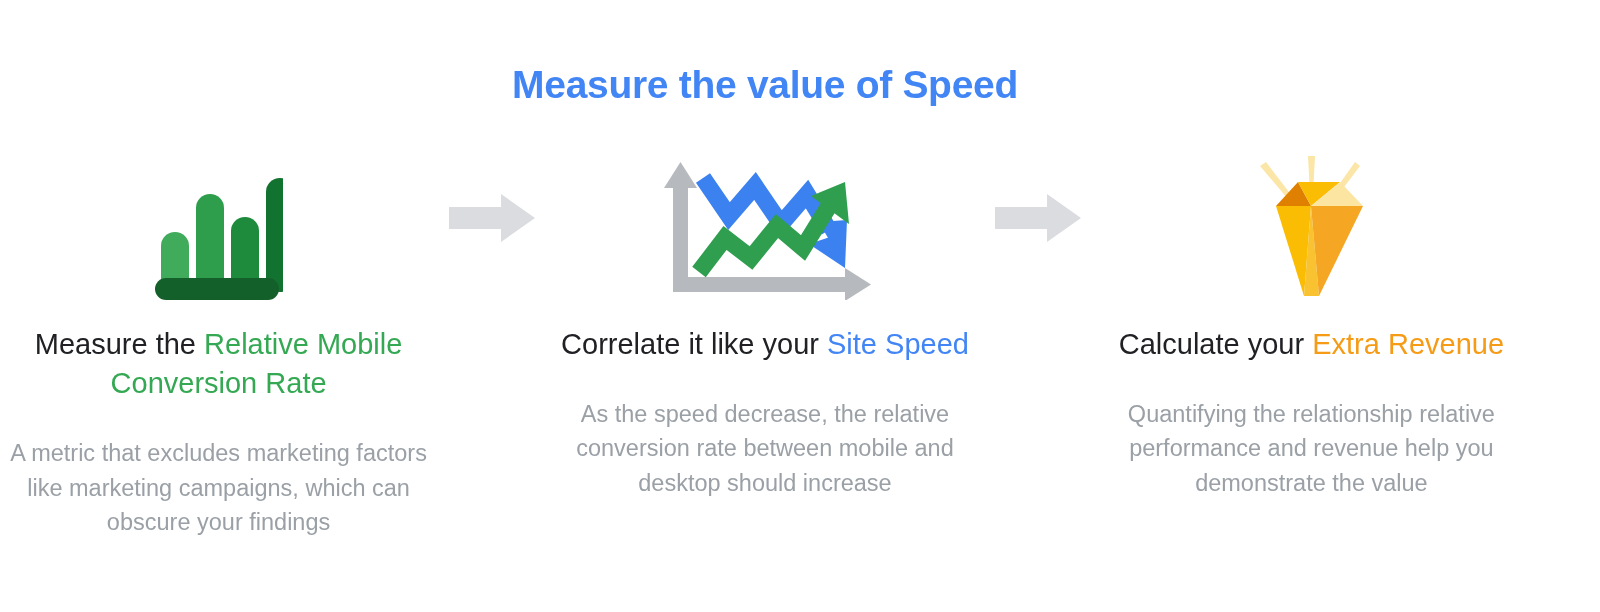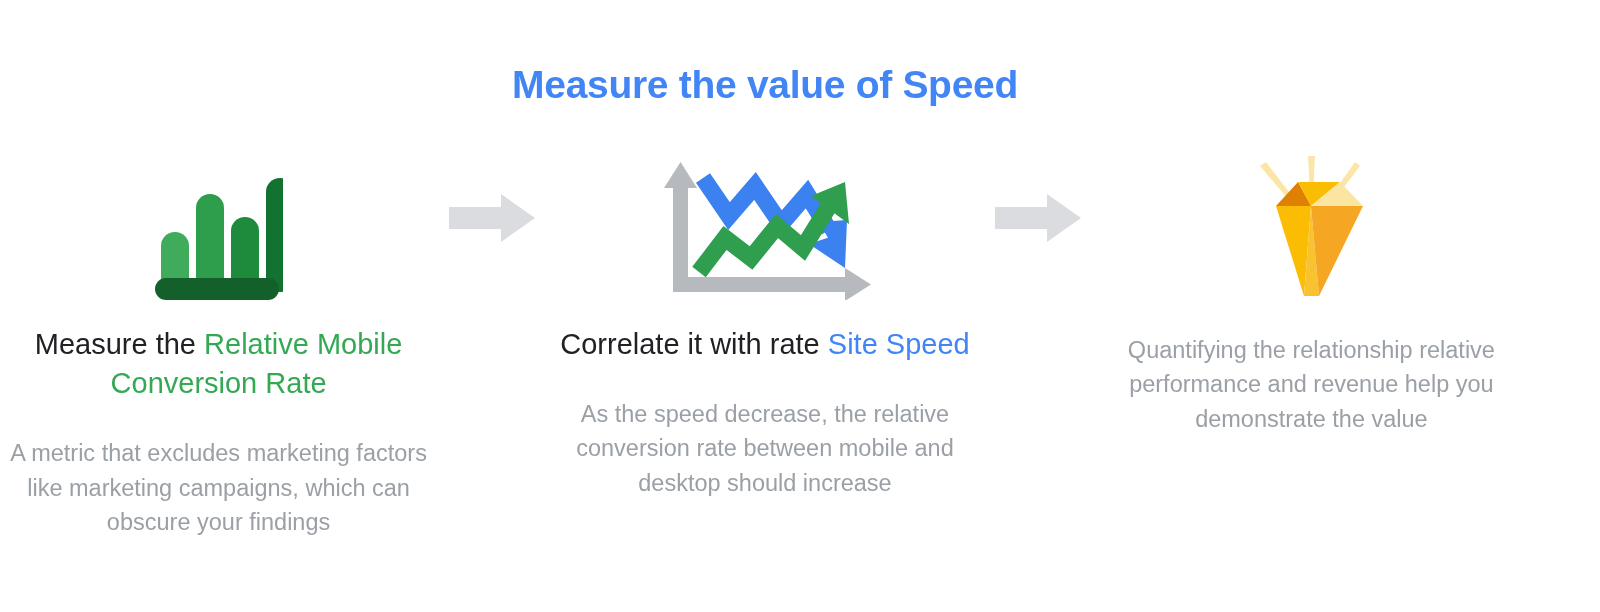--- a/index.html
+++ b/index.html
@@ -150,21 +150,21 @@
           <polygon points="160,62 188,60 186,108" fill="#3b82f0"></polygon>
 
           <g fill="none" stroke="#2f9e4f" stroke-width="17" stroke-linejoin="miter" stroke-linecap="butt">
             <polyline points="40,112 66,78 92,98 118,66 144,88 170,46"></polyline>
           </g>
           <polygon points="186,22 190,64 152,36" fill="#2f9e4f"></polygon>
         </svg>
       </div>
 
       <div class="heading">
-        <span>Correlate it with rate </span><span class="hl-blue">Site Speed</span>
+        <span>Correlate it like your </span><span class="hl-blue">Site Speed</span>
       </div>
 
       <div class="body-text">As the speed decrease, the relative conversion rate between mobile and desktop should increase</div>
     </div>
 
     <div class="connector">
       <svg width="86" height="48" viewBox="0 0 86 48">
         <path d="M0 13 H52 V0 L86 24 L52 48 V35 H0 Z" fill="#dadce0"></path>
       </svg>
     </div>
@@ -184,18 +184,21 @@
           <polygon points="62,28 104,28 75,52" fill="#fbbc04"></polygon>
           <polygon points="104,28 127,52 75,52" fill="#fce5a0"></polygon>
 
           <polygon points="40,52 75,52 68,142" fill="#fbbc04"></polygon>
           <polygon points="75,52 68,142 83,142" fill="#f9c230"></polygon>
           <polygon points="75,52 127,52 83,142" fill="#f5a623"></polygon>
           <polygon points="40,52 62,28 40,52" fill="#e08000"></polygon>
         </svg>
       </div>
 
+      <div class="heading">
+        <span>Calculate your </span><span class="hl-orange">Extra Revenue</span>
+      </div>
 
       <div class="body-text">Quantifying the relationship relative performance and revenue help you demonstrate the value</div>
     </div>
 
   </div>
 </div>
 
 </body></html>

